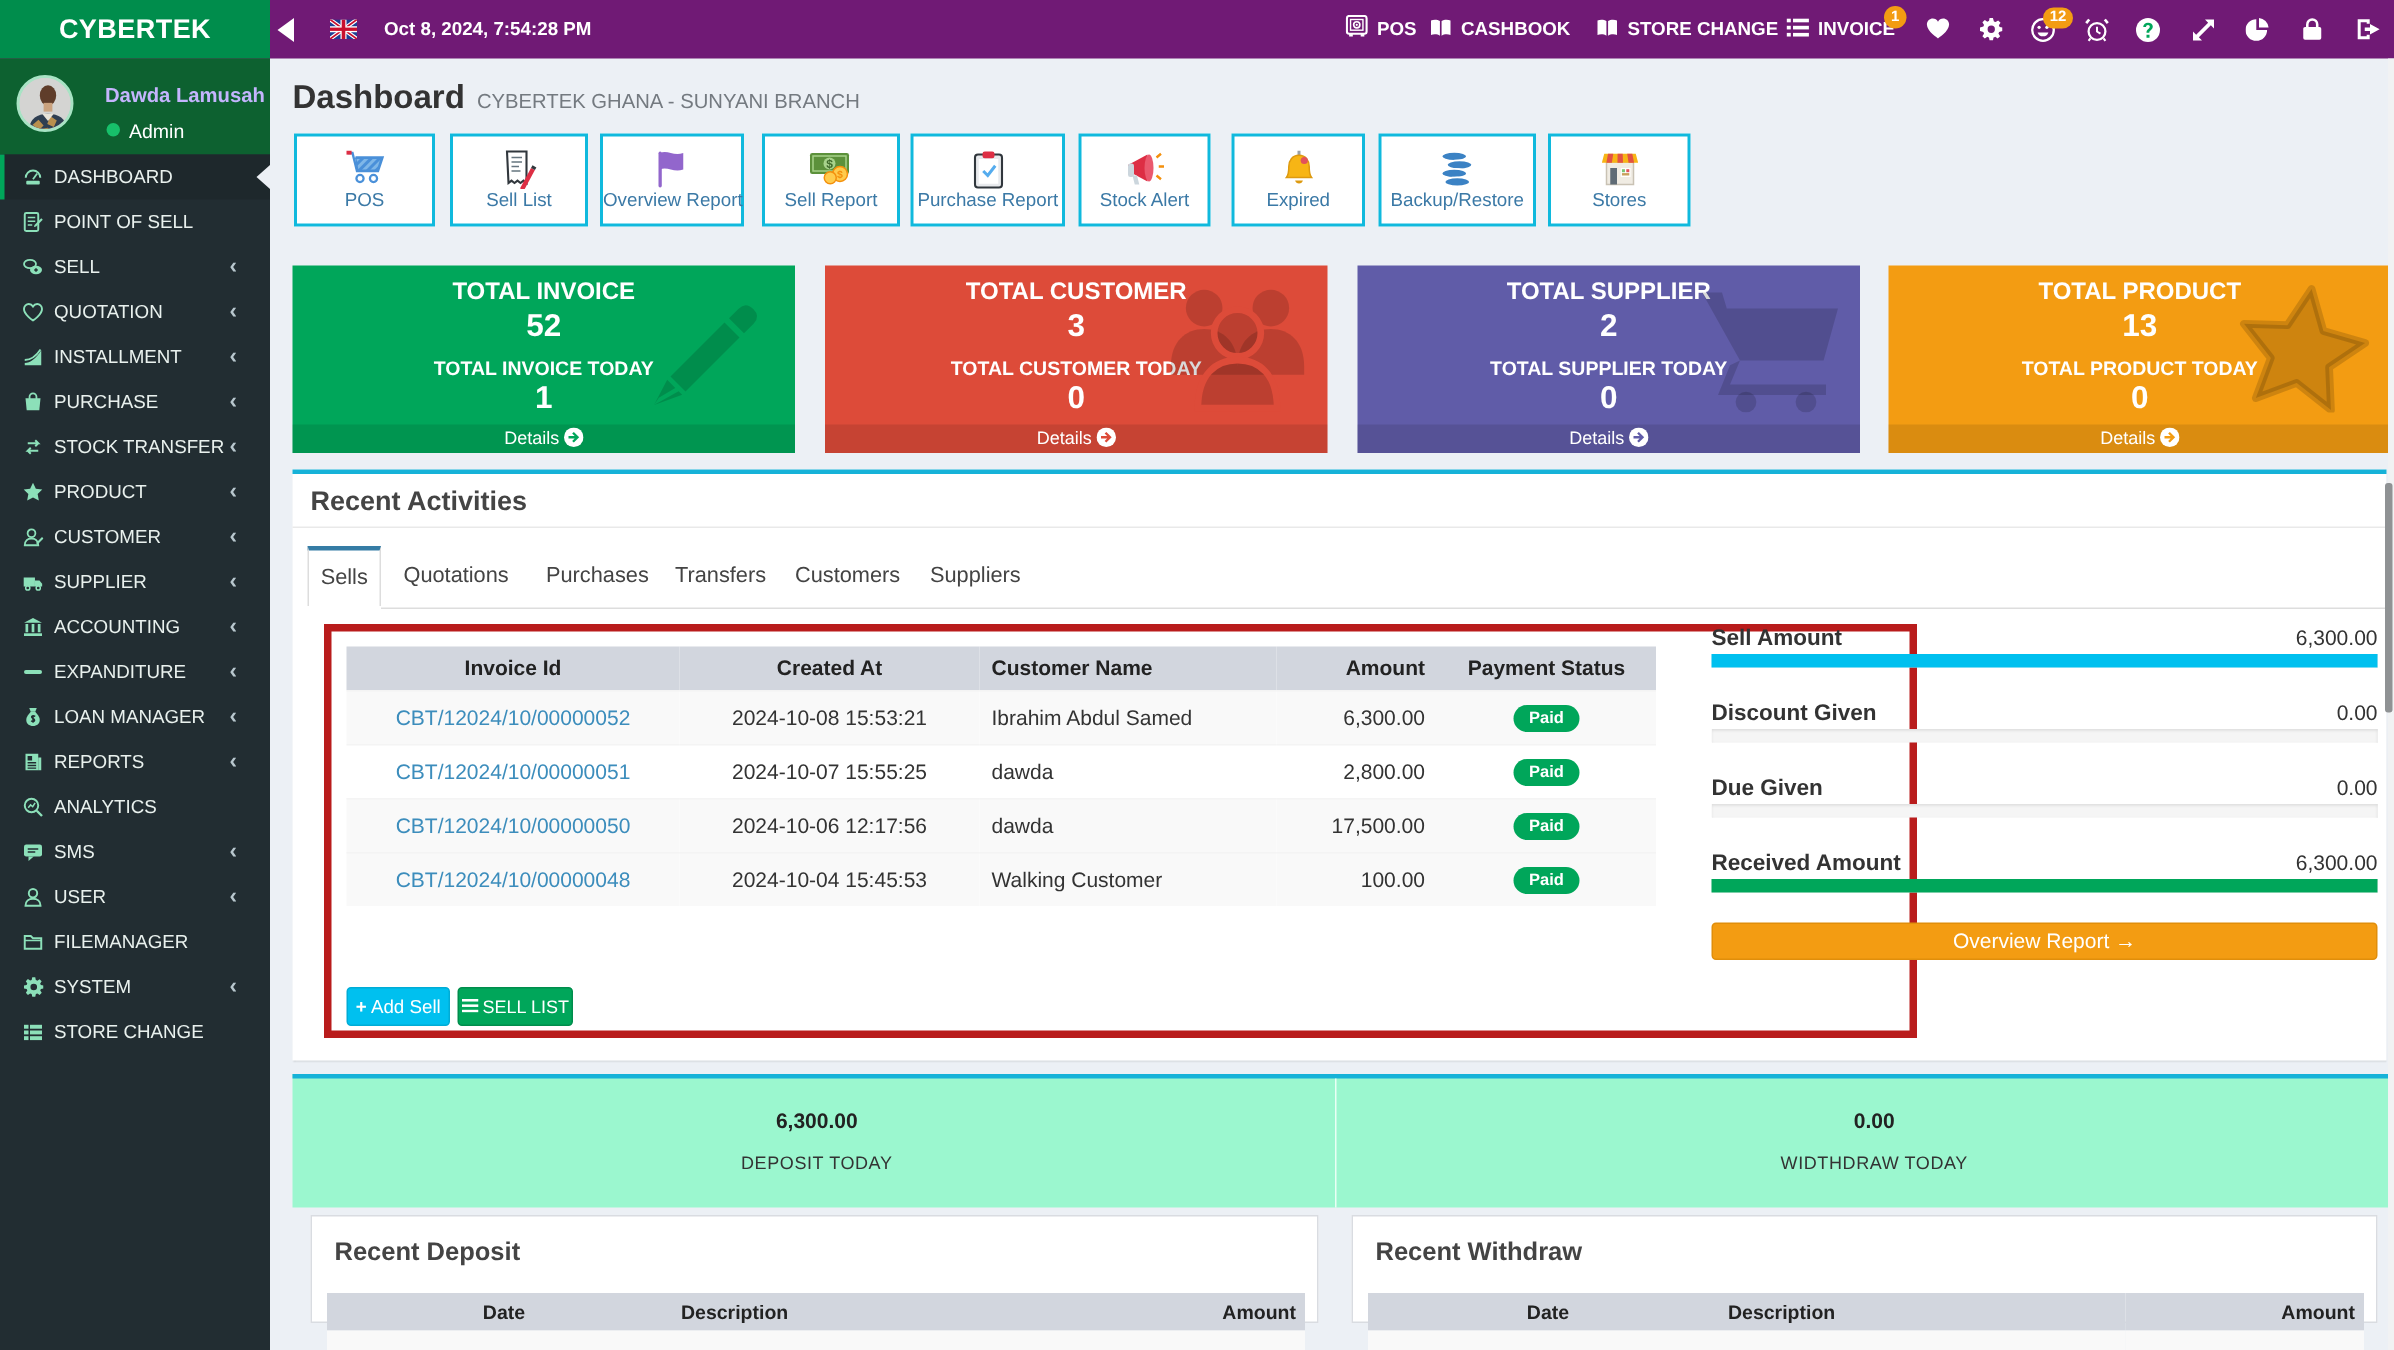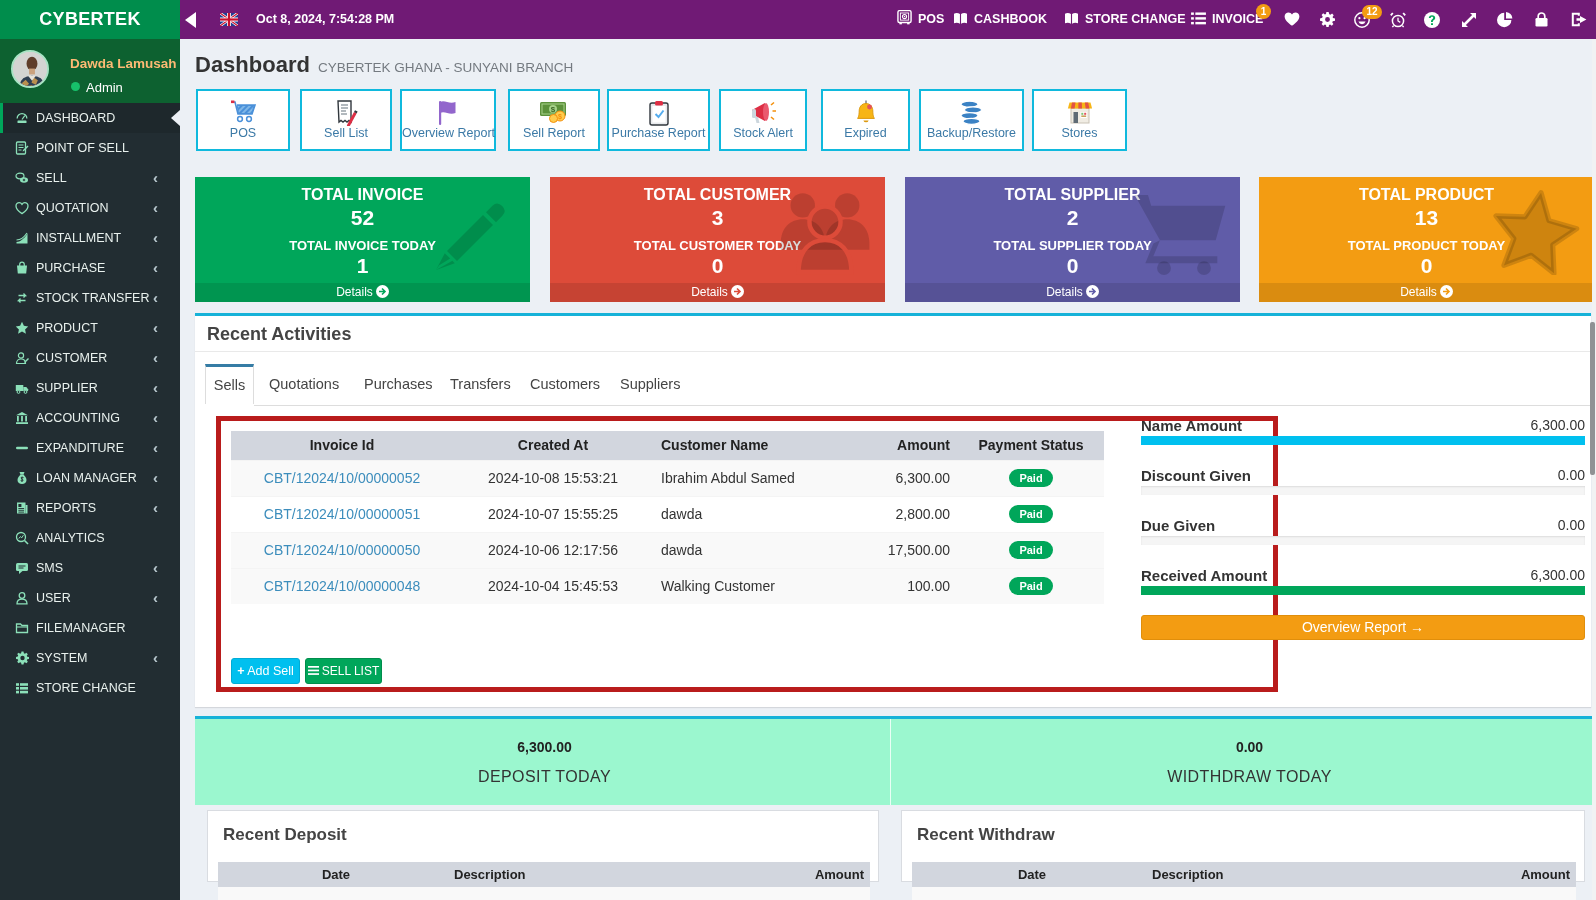--- a/index.html
+++ b/index.html
@@ -14,21 +14,21 @@
 #navdate { position:absolute; left:256px; top:0; height:39px; line-height:39px; color:#fff; font-size:12.5px; font-weight:bold; }
 .nav-item { position:absolute; top:0; height:39px; line-height:39px; color:#fff; font-size:12.5px; font-weight:bold; white-space:nowrap; }
 .nav-item svg { vertical-align:-2px; margin-right:6px; }
 .nav-ico { position:absolute; top:12px; }
 .badge-o { position:absolute; background:#f39c12; color:#fff; border-radius:9px; font-size:10px; font-weight:bold; text-align:center; }
 
 
 #sidebar { position:absolute; left:0; top:39px; width:180px; height:861px; background:#222d32; }
 #userpanel { position:absolute; left:0; top:0; width:180px; height:64px; background:#0d6130; }
 #avatar { position:absolute; left:11px; top:11px; width:38px; height:38px; border-radius:50%; border:2px solid #a8e3c4; overflow:hidden; background:#d3d3d1; }
-#uname { position:absolute; left:70px; top:17px; color:#fdba74; font-size:13.5px; font-weight:bold; white-space:nowrap; }
+#uname { position:absolute; left:70px; top:17px; color:#c4b5fd; font-size:13.5px; font-weight:bold; white-space:nowrap; }
 #udot { position:absolute; left:71px; top:43px; width:9px; height:9px; border-radius:50%; background:#17c06a; }
 #urole { position:absolute; left:86px; top:41px; color:#fff; font-size:13px; }
 #menu { position:absolute; left:0; top:64px; width:180px; }
 .mi { position:relative; height:30px; line-height:30px; color:#e9f1ee; font-size:12.5px; }
 .mi .ico { position:absolute; left:15px; top:8px; width:14px; height:14px; }
 .mi .lbl { position:absolute; left:36px; top:0; }
 .mi .chev { position:absolute; right:22px; top:0; color:#b8c7ce; font-size:15px; font-weight:bold; }
 .mi.active { background:#1e282c; border-left:3px solid #00a65a; }
 .mi.active .ico { left:12px; }
 .mi.active .lbl { left:33px; }
@@ -76,21 +76,21 @@
 .stat-row .val { font-size:14px; color:#333; float:right; }
 .stat-bar { position:absolute; left:946px; width:444px; height:9px; background:#f5f5f5; box-shadow:inset 0 1px 2px rgba(0,0,0,0.1); }
 .stat-bar .fill { height:9px; }
 #ovbtn { position:absolute; left:946px; top:299px; width:444px; height:25px; background:#f39c12; border:1px solid #e08e0b; border-radius:3px; color:#fff; font-size:14px; text-align:center; line-height:23px; }
 
 
 #mint { position:absolute; left:195px; top:716px; width:1399px; height:89px; background:#9bf7cf; border-top:3px solid #16b2d8; color:#333; }
 #mint .half { position:absolute; top:0; width:699px; height:86px; text-align:center; }
 #mint .sep { position:absolute; left:695px; top:0; width:1px; height:86px; background:#e9fff5; }
 #mint .amt { margin-top:20px; font-size:14px; font-weight:bold; color:#222; }
-#mint .cap { margin-top:13px; font-size:16px; color:#333; letter-spacing:.4px; }
+#mint .cap { margin-top:13px; font-size:12px; color:#333; letter-spacing:.4px; }
 
 
 .bpanel { position:absolute; top:810px; height:72px; background:#fff; border:1px solid #d9dce1; }
 .bpanel .bt { position:absolute; left:15px; top:14px; font-size:17px; font-weight:bold; color:#444; }
 .bpanel table { border-collapse:collapse; position:absolute; left:10px; top:51px; font-size:13px; }
 .bpanel th { background:#d2d6de; color:#222; height:25px; font-weight:bold; }
 .bpanel td { height:24px; background:#f9f9f9; }
 
 
 #sbtrack { position:absolute; left:1592px; top:39px; width:4px; height:861px; background:#f1f2f3; }
@@ -602,21 +602,21 @@
     <div class="btn-sl"><svg width="11" height="9" viewBox="0 0 11 9" style="margin-right:3px">
           <g fill="#fff">
             <rect width="11" height="1.7" y="0"></rect>
             <rect width="11" height="1.7" y="3.6"></rect>
             <rect width="11" height="1.7" y="7.2"></rect>
           </g>
         </svg>SELL LIST</div>
   </div>
   <div id="statcol">
 <div class="stat-row" style="top:101px">
-        <span class="lab">Name Amount</span>
+        <span class="lab">Sell Amount</span>
         <span class="val">6,300.00</span>
       </div>
 <div class="stat-bar" style="top:120px">
         <div class="fill" style="background:#00c0ef;width:100%"></div>
       </div>
 <div class="stat-row" style="top:151px">
         <span class="lab">Discount Given</span>
         <span class="val">0.00</span>
       </div>
 <div class="stat-bar" style="top:170px"></div>

